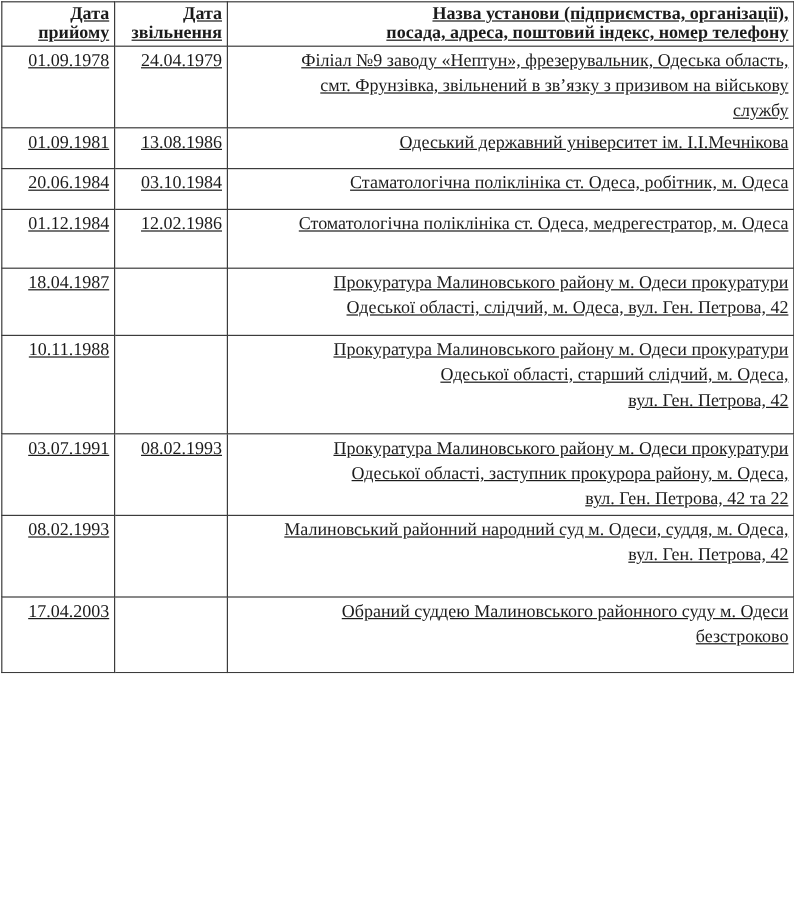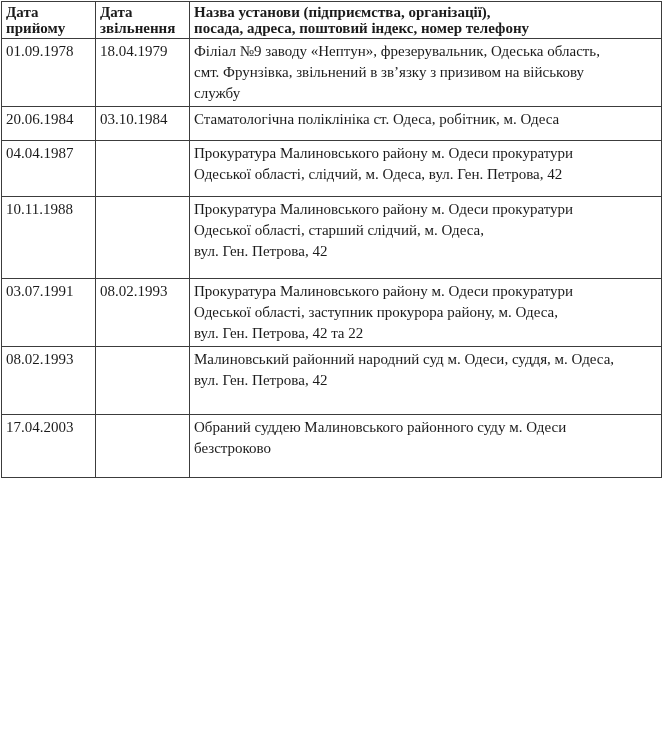--- a/index.html
+++ b/index.html
@@ -15,24 +15,25 @@
   table.employment {
     border-collapse: collapse;
     width: 660px;
     table-layout: fixed;
     margin: 1px 0 0 1px;
   }
   table.employment th,
   table.employment td {
     border: 1px solid #3c3c3c;
     vertical-align: top;
-    text-align: left;
+    text-align: right;
     white-space: pre-line;
     padding: 2px 4px;
     overflow: hidden;
+    text-decoration: underline;
   }
   table.employment th {
     font-size: 15px;
     font-weight: bold;
     line-height: 16px;
     padding-top: 2px;
   }
   table.employment td {
     font-size: 15px;
     line-height: 21px;
@@ -58,32 +59,42 @@
 прийому</th>
       <th>Дата
 звільнення</th>
       <th>Назва установи (підприємства, організації),
 посада, адреса, поштовий індекс, номер телефону</th>
     </tr>
   </thead>
   <tbody>
     <tr style="height:55px">
       <td>01.09.1978</td>
-      <td>18.04.1979</td>
+      <td>24.04.1979</td>
       <td class="desc-tight">Філіал №9 заводу «Нептун», фрезерувальник, Одеська область,
 смт. Фрунзівка, звільнений в зв’язку з призивом на військову
 службу</td>
+    </tr>
+    <tr style="height:34px">
+      <td>01.09.1981</td>
+      <td>13.08.1986</td>
+      <td>Одеський державний університет ім. І.І.Мечнікова</td>
     </tr>
     <tr style="height:34px">
       <td>20.06.1984</td>
       <td>03.10.1984</td>
       <td>Стаматологічна поліклініка ст. Одеса, робітник, м. Одеса</td>
     </tr>
+    <tr style="height:49px">
+      <td>01.12.1984</td>
+      <td>12.02.1986</td>
+      <td>Стоматологічна поліклініка ст. Одеса, медрегестратор, м. Одеса</td>
+    </tr>
     <tr style="height:56px">
-      <td>04.04.1987</td>
+      <td>18.04.1987</td>
       <td></td>
       <td>Прокуратура Малиновського району м. Одеси прокуратури
 Одеської області, слідчий, м. Одеса, вул. Ген. Петрова, 42</td>
     </tr>
     <tr style="height:82px">
       <td>10.11.1988</td>
       <td></td>
       <td>Прокуратура Малиновського району м. Одеси прокуратури
 Одеської області, старший слідчий, м. Одеса,
 вул. Ген. Петрова, 42</td>

